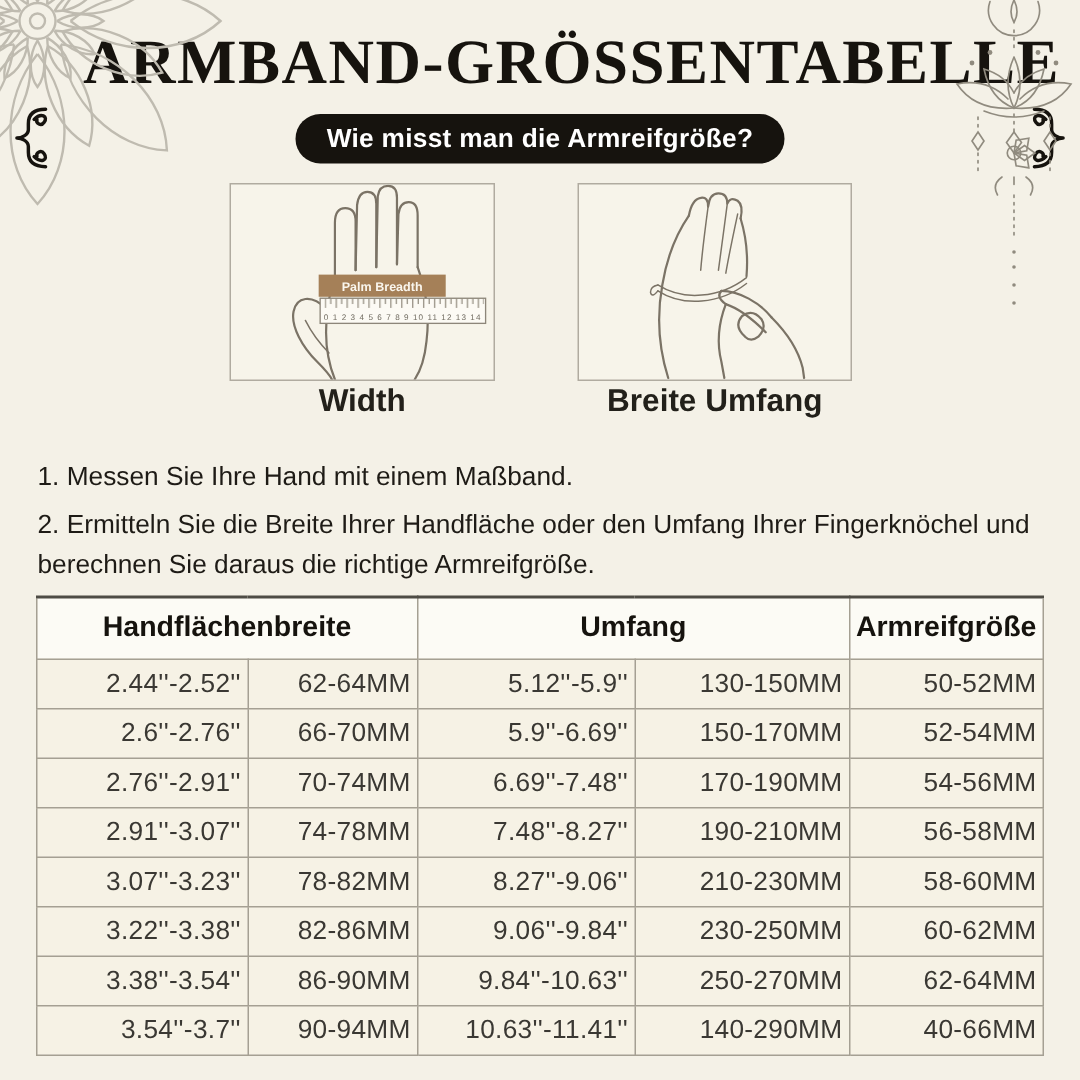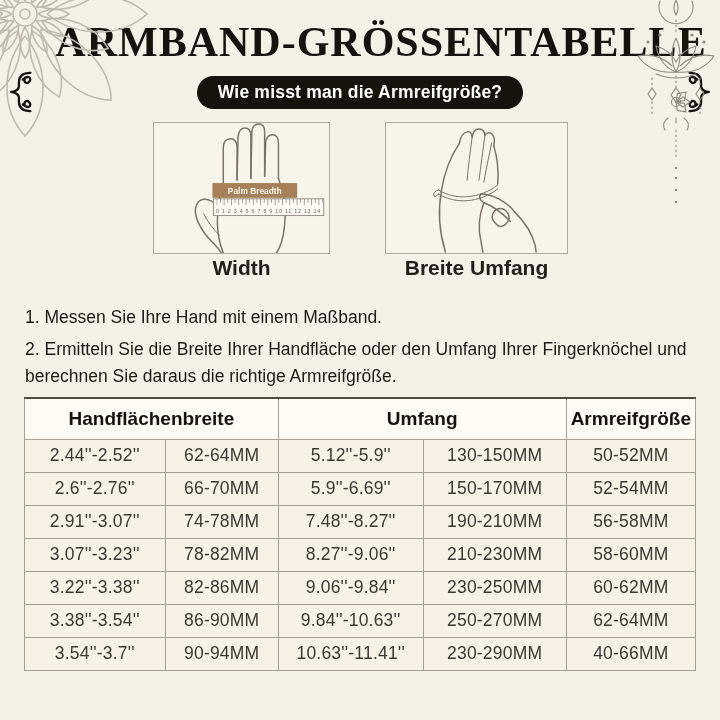--- a/index.html
+++ b/index.html
@@ -61,21 +61,21 @@
     border-top:2px solid var(--table_top_border,#4e4c45);
   }
   .size-table th{
     background:var(--header_bg,#fcfbf5);
     border:1px solid var(--table_border,#a5a093);
     font-size:19px;font-weight:700;padding:9px 4px;color:#16130e;
   }
   .size-table td{
     background:var(--cell_bg,#f6f2e5);
     border:1px solid var(--table_border,#a5a093);
-    font-size:17.5px;text-align:center;padding:5.5px 4px;
+    font-size:17.5px;text-align:right;padding:5.5px 4px;
     color:var(--cell_text,#3a3833);letter-spacing:.2px;
   }
 </style>
 </head>
 <body>
 
 <svg class="mandala" width="260" height="260" viewBox="0 0 260 260" aria-hidden="true">
   <defs>
     <path id="pet-l" d="M130,108 C154,78 154,34 130,8 C106,34 106,78 130,108"></path>
     <path id="pet-m" d="M130,112 C146,92 146,60 130,40 C114,60 114,92 130,112"></path>
@@ -259,20 +259,27 @@
     <td>50-52MM</td>
   </tr>
       <tr>
     <td>2.6''-2.76''</td>
     <td>66-70MM</td>
     <td>5.9''-6.69''</td>
     <td>150-170MM</td>
     <td>52-54MM</td>
   </tr>
       <tr>
+    <td>2.76''-2.91''</td>
+    <td>70-74MM</td>
+    <td>6.69''-7.48''</td>
+    <td>170-190MM</td>
+    <td>54-56MM</td>
+  </tr>
+      <tr>
     <td>2.91''-3.07''</td>
     <td>74-78MM</td>
     <td>7.48''-8.27''</td>
     <td>190-210MM</td>
     <td>56-58MM</td>
   </tr>
       <tr>
     <td>3.07''-3.23''</td>
     <td>78-82MM</td>
     <td>8.27''-9.06''</td>
@@ -290,17 +297,17 @@
     <td>3.38''-3.54''</td>
     <td>86-90MM</td>
     <td>9.84''-10.63''</td>
     <td>250-270MM</td>
     <td>62-64MM</td>
   </tr>
       <tr>
     <td>3.54''-3.7''</td>
     <td>90-94MM</td>
     <td>10.63''-11.41''</td>
-    <td>230-290MM</td>
+    <td>140-290MM</td>
     <td>40-66MM</td>
   </tr>
     </tbody>
 </table>
 
 </body></html>

